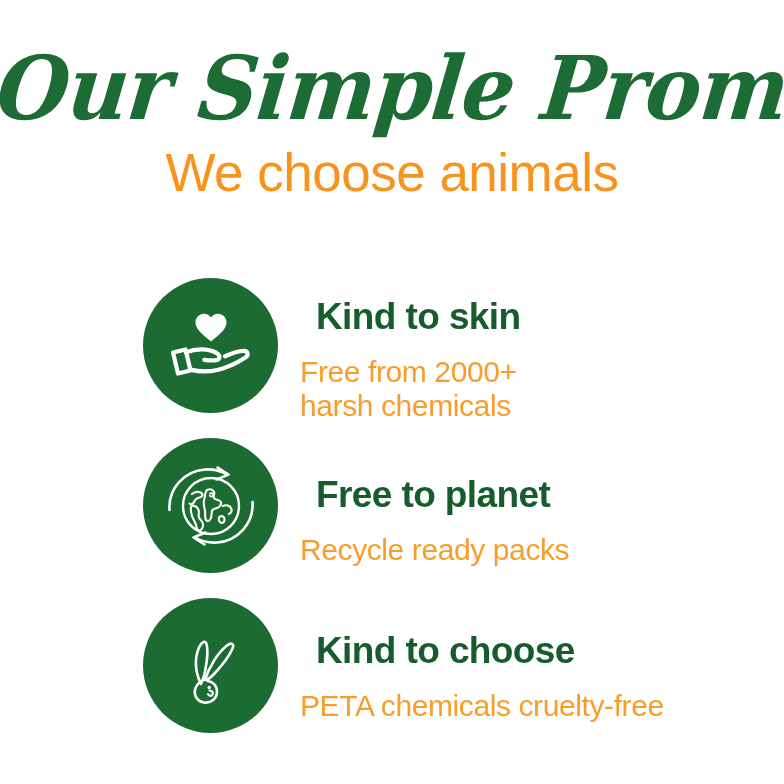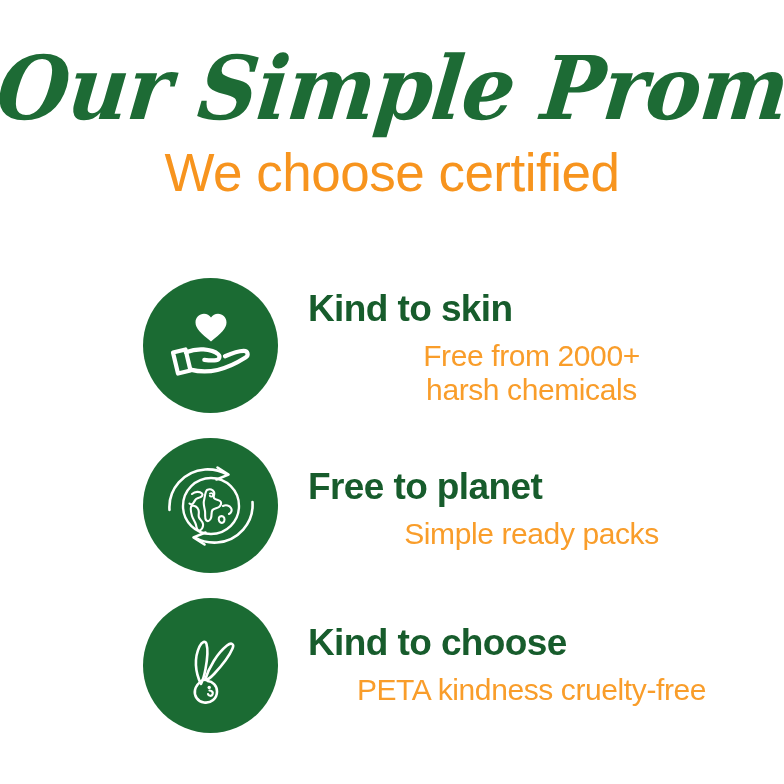--- a/index.html
+++ b/index.html
@@ -86,21 +86,21 @@
   .icon-badge svg {
     display: block;
   }
 
   .benefit-text {
     flex: 1 1 auto;
     padding-left: 22px;
     padding-top: 4px;
   }
   .benefit-title {
-    margin: 8px;
+    margin: 16px;
     color: #175c2c;
     font-family: "Liberation Sans", sans-serif;
     font-weight: 700;
     font-size: 37px;
     line-height: 1.12;
     letter-spacing: -0.6px;
     white-space: nowrap;
   }
   .benefit-desc {
     margin: 0;
@@ -108,36 +108,35 @@
     color: #F99D2A;
     font-family: "Liberation Sans", sans-serif;
     font-weight: 400;
     font-size: 30px;
     line-height: 1.13;
     letter-spacing: -0.4px;
   }
   .benefit-desc .line {
     display: block;
     white-space: nowrap;
-    text-align: center;
   }
 
   
   .row-skin   .benefit-text { padding-top: 2px; }
   .row-planet .benefit-text { padding-top: 20px; }
   .row-animal .benefit-text { padding-top: 16px; }
 </style>
 </head>
 <body>
 
 <div class="promise-card">
 
   <div class="header">
     <h1 class="headline-script">Our Simple Promise</h1>
-    <h2 class="headline-sub">We choose certified</h2>
+    <h2 class="headline-sub">We choose animals</h2>
   </div>
 
   <div class="benefits">
 
     <div class="benefit-row row-skin">
       <div class="icon-badge">
         <svg width="92" height="92" viewBox="0 0 92 92" aria-hidden="true">
 
           <path d="M46 41.5 C36 33 30.5 28.5 30.5 22.4 C30.5 17.4 34.3 13.8 39 13.8
                    C41.9 13.8 44.5 15.3 46 17.6 C47.5 15.3 50.1 13.8 53 13.8
@@ -185,21 +184,21 @@
           <path d="M8.5 54 C7 33 23 15 44 13.5 C52.5 13 60 15 66 18.5" fill="none" stroke="#ffffff" stroke-width="2.6" stroke-linecap="round"></path>
           <path d="M56.5 11.5 L67.5 18.6 L55.5 23.5" fill="none" stroke="#ffffff" stroke-width="2.6" stroke-linejoin="round" stroke-linecap="round"></path>
 
           <path d="M91.5 46 C93 67 77 85 56 86.5 C47.5 87 40 85 34 81.5" fill="none" stroke="#ffffff" stroke-width="2.6" stroke-linecap="round"></path>
           <path d="M43.5 88.5 L32.5 81.4 L44.5 76.5" fill="none" stroke="#ffffff" stroke-width="2.6" stroke-linejoin="round" stroke-linecap="round"></path>
         </svg>
       </div>
       <div class="benefit-text">
         <p class="benefit-title">Free to planet</p>
         <p class="benefit-desc">
-          <span class="line">Simple ready packs</span>
+          <span class="line">Recycle ready packs</span>
         </p>
       </div>
     </div>
 
     <div class="benefit-row row-animal">
       <div class="icon-badge">
         <svg width="92" height="92" viewBox="0 0 92 92" aria-hidden="true">
 
           <path d="M36 64 C30 52 29 38 34.5 26.5 C37 21.5 40.5 20.5 41.5 24
                    C43 29 42 41 40.5 49 C39.5 54.5 38 60 36 64 Z" fill="none" stroke="#ffffff" stroke-width="2.6" stroke-linejoin="round" stroke-linecap="round"></path>
@@ -211,19 +210,19 @@
                    C46 83.6 52 78.5 52 71.5 C52 65.5 47.5 61.5 42.5 61" fill="none" stroke="#ffffff" stroke-width="2.6" stroke-linejoin="round" stroke-linecap="round"></path>
 
           <path d="M44.5 70.5 C47 70.5 48.5 72.5 47.5 74.5 C46.5 76.5 43.5 76 43 74" fill="none" stroke="#ffffff" stroke-width="2.2" stroke-linejoin="round" stroke-linecap="round"></path>
 
           <circle cx="44.2" cy="67.5" r="1.7" fill="#ffffff"></circle>
         </svg>
       </div>
       <div class="benefit-text">
         <p class="benefit-title">Kind to choose</p>
         <p class="benefit-desc">
-          <span class="line">PETA kindness cruelty-free</span>
+          <span class="line">PETA chemicals cruelty-free</span>
         </p>
       </div>
     </div>
 
   </div>
 </div>
 
 </body></html>

